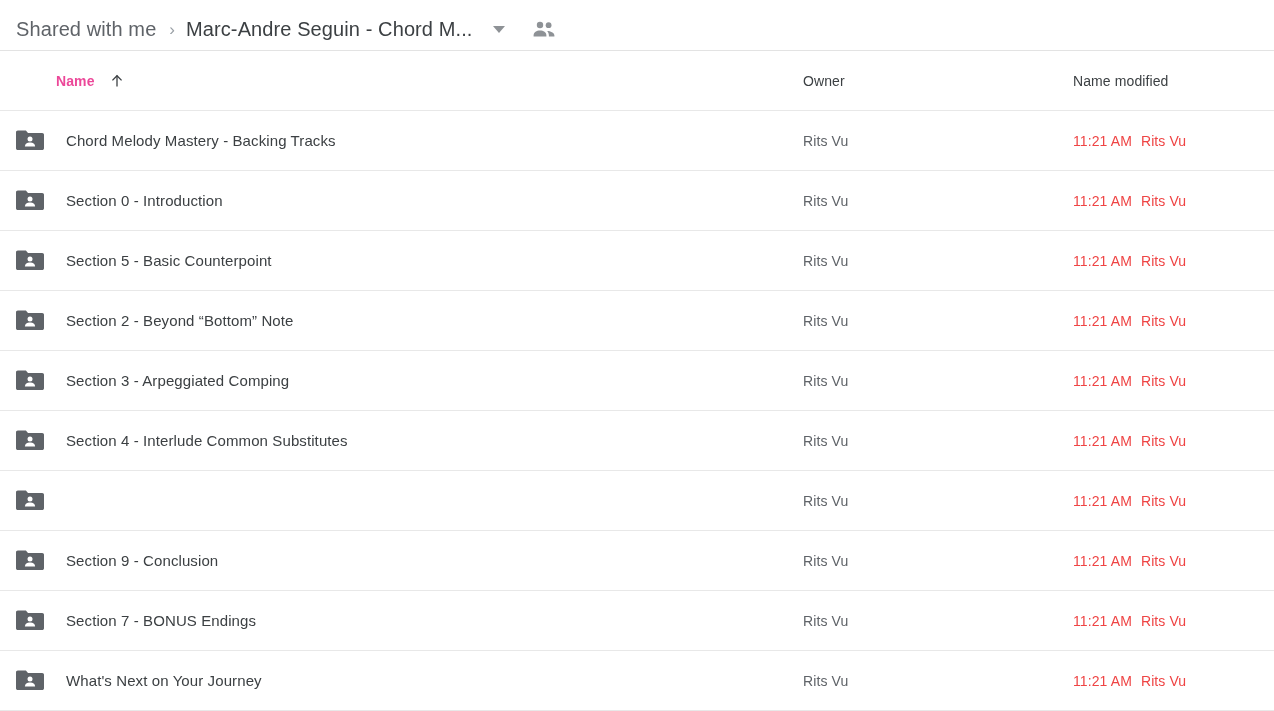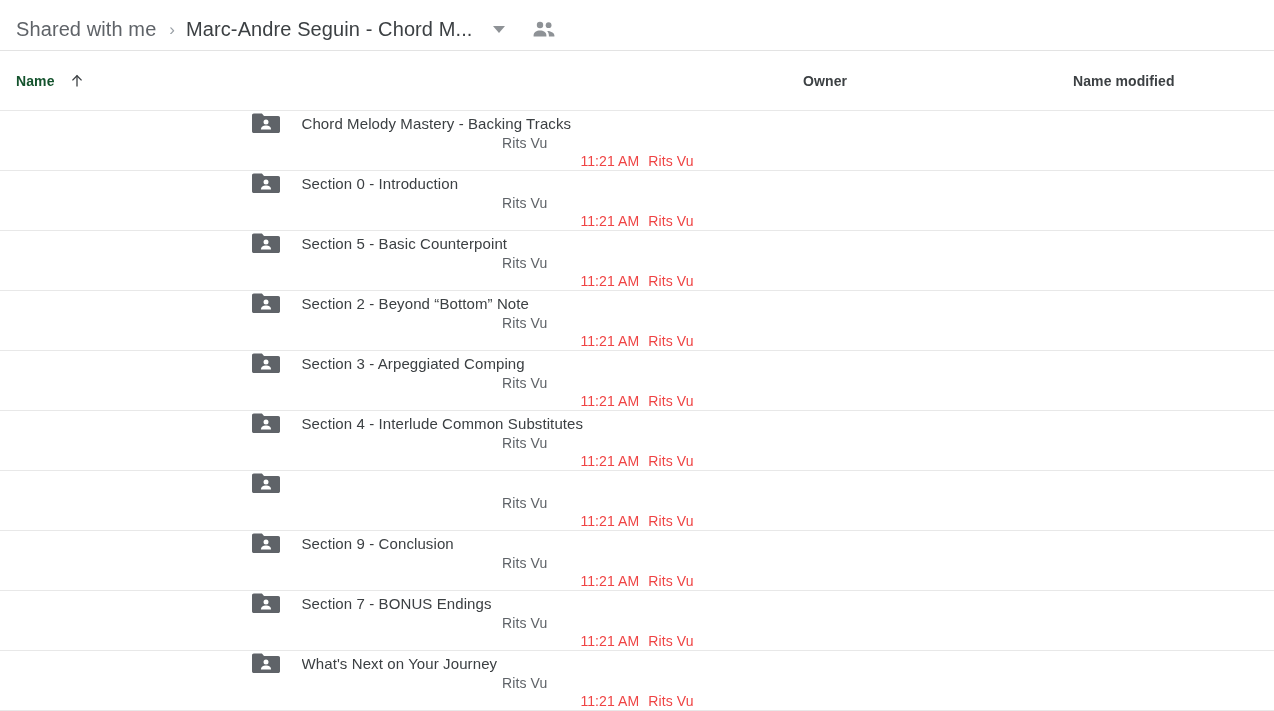--- a/index.html
+++ b/index.html
@@ -74,54 +74,54 @@
   .col-name {
     width: 803px;
     padding-left: 16px;
     display: flex;
     align-items: center;
     cursor: pointer;
   }
   .col-name .hdr-label {
     font-size: 14px;
     font-weight: bold;
-    color: #14532d;
-    letter-spacing: 0.1px;
+    color: #ec4899;
+    letter-spacing: 0.1px;
+    margin-left: 40px;
   }
   .sort-arrow {
     margin-left: 14px;
     display: flex;
     align-items: center;
   }
   .sort-arrow svg { display: block; }
   .col-owner {
     width: 270px;
     cursor: pointer;
   }
   .col-owner .hdr-label,
   .col-modified .hdr-label {
     font-size: 14px;
-    font-weight: bold;
+    font-weight: normal;
     color: #3c4043;
     letter-spacing: 0.1px;
   }
   .col-modified {
     flex: 1;
     cursor: pointer;
   }
 
   
   .file-list { background: #fff; }
   .file-row {
     height: 60px;
     display: flex;
     align-items: center;
     border-bottom: 1px solid #e8e8e8;
     cursor: pointer;
-    flex-direction: column;
   }
 
   .cell-name {
     width: 803px;
     padding-left: 16px;
     display: flex;
     align-items: center;
     min-width: 0;
   }
   .folder-icon {

